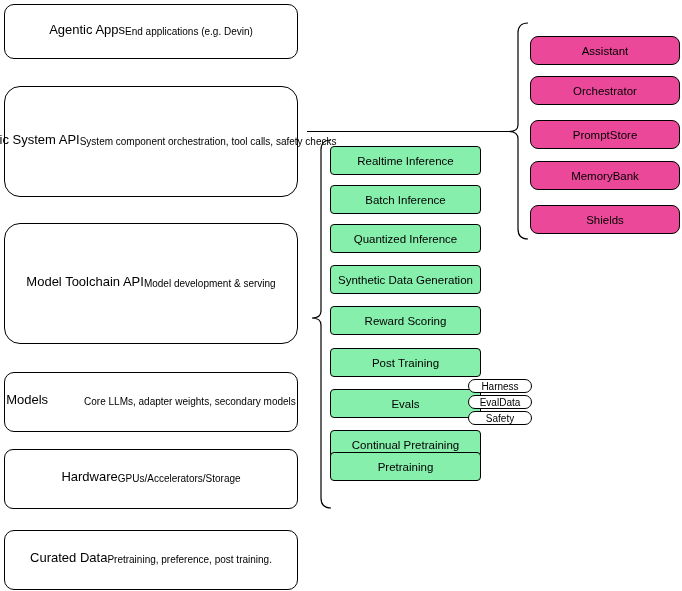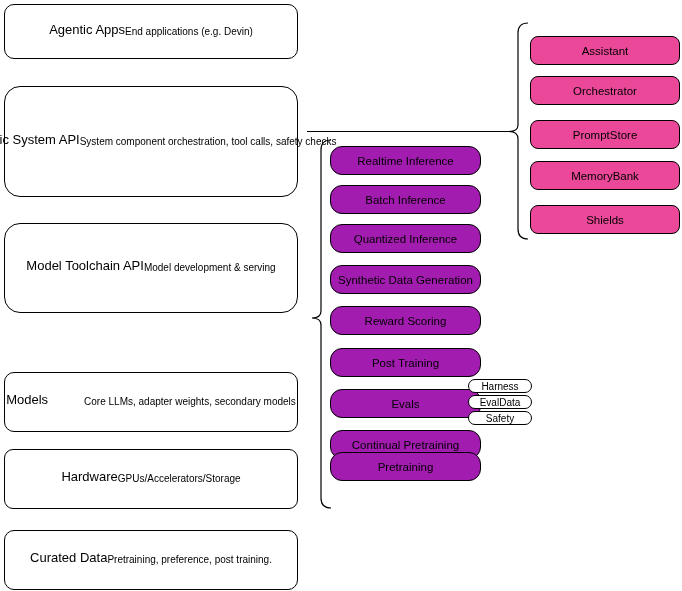--- a/index.html
+++ b/index.html
@@ -51,22 +51,22 @@
   }
   .r10 { border-radius: 10px; }
   .r16 { border-radius: 16px; }
   .mbox {
     position: absolute;
     left: 330px;
     width: 151px;
     height: 29px;
     box-sizing: border-box;
     border: 1px solid #000000;
-    border-radius: 12px;
-    background: #a21caf;
+    border-radius: 4px;
+    background: #86efac;
     display: flex;
     align-items: center;
     justify-content: center;
     font-size: 11.5px;
     white-space: nowrap;
     z-index: 1;
   }
   .rbox {
     position: absolute;
     left: 530px;
@@ -114,21 +114,21 @@
   <div class="lbox r10" style="top:4px; height:55px;">
     <div class="t">Agentic Apps</div>
     <div class="s">End applications (e.g. Devin)</div>
   </div>
 
   <div class="lbox r16" style="top:86px; height:111px;">
     <div class="t">Agentic System API</div>
     <div class="s">System component orchestration, tool calls, safety checks</div>
   </div>
 
-  <div class="lbox r16" style="top:223px; height:90px;">
+  <div class="lbox r16" style="top:223px; height:121px;">
     <div class="t">Model Toolchain API</div>
     <div class="s">Model development &amp; serving</div>
   </div>
 
   <div class="lbox r10" style="top:372px; height:60px;gap:36px;">
     <div class="t">Models</div>
     <div class="s">Core LLMs, adapter weights, secondary models</div>
   </div>
 
   <div class="lbox r10" style="top:449px; height:60px;border-radius:9px;">

